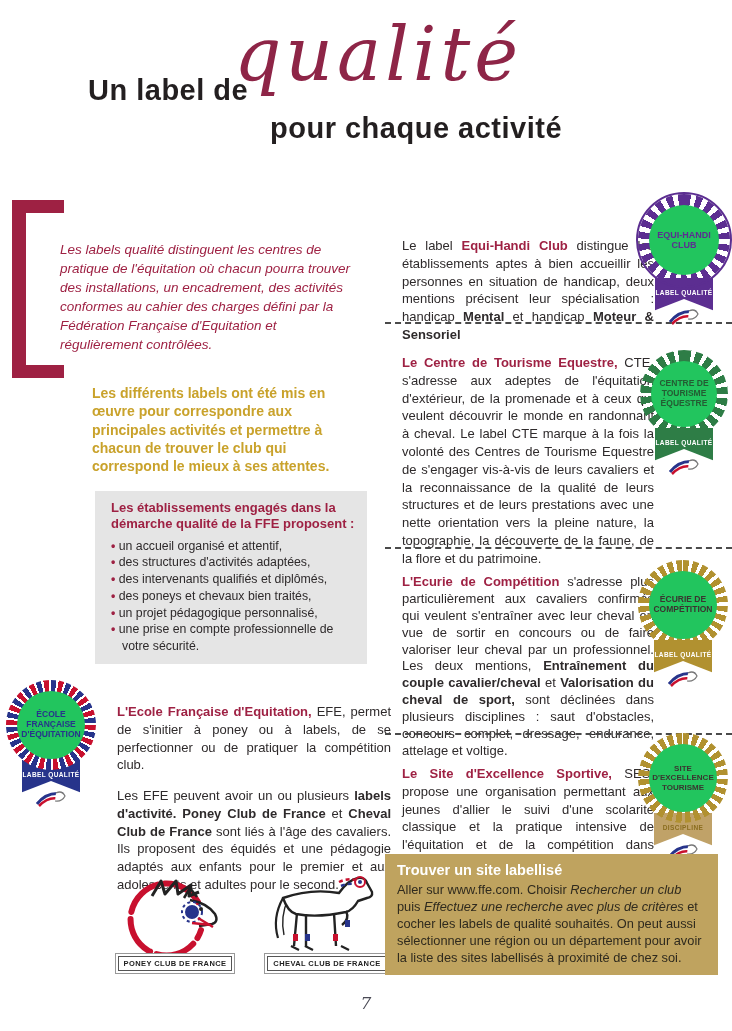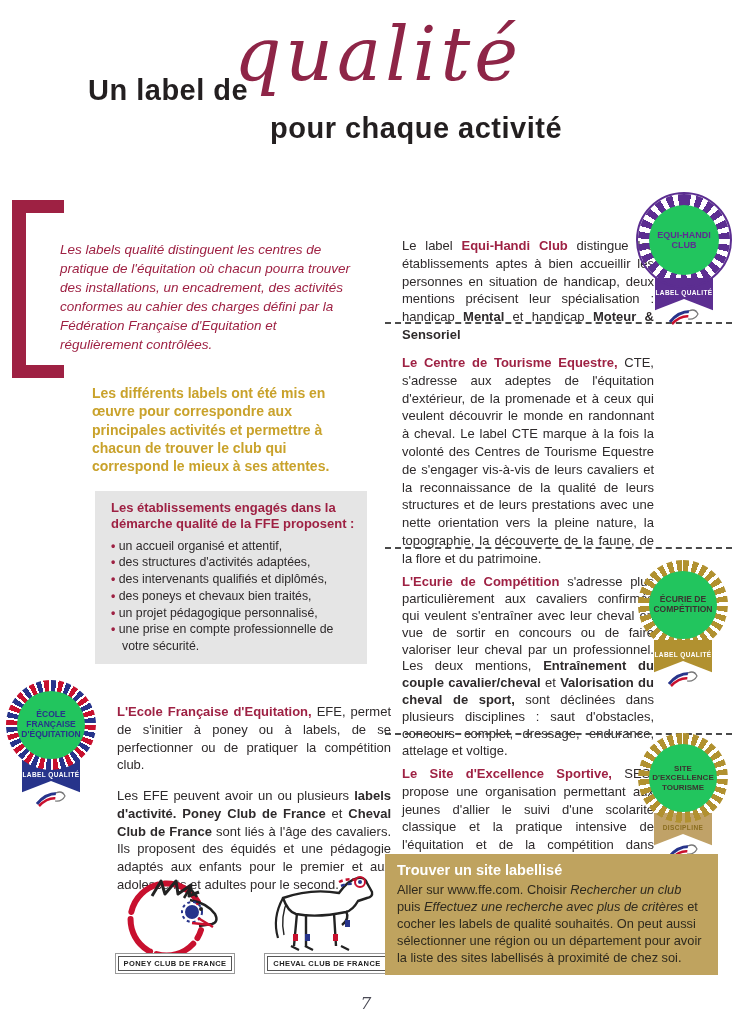--- a/index.html
+++ b/index.html
@@ -193,20 +193,40 @@
           </svg>
       </div>
     </div>
   </div>
 
   <div class="sep sep-1"></div>
 
   <p class="body-text sec sec-2">
     <span class="sh">Le Centre de Tourisme Equestre,</span><span class="sp"> CTE, s'adresse aux adeptes de l'équitation d'extérieur, de la promenade et à ceux qui veulent découvrir le monde en randonnant à cheval. Le label CTE marque à la fois la volonté des Centres de Tourisme Equestre de s'engager vis-à-vis de leurs cavaliers et la reconnaissance de la qualité de leurs structures et de leurs prestations avec une nette orientation vers la pleine nature, la topographie, la découverte de la faune, de la flore et du patrimoine.</span>
   </p>
+  <div class="badge badge-cte">
+    <div class="badge-circle">
+      <div class="badge-ring"></div>
+      <div class="badge-inner">
+          <span class="badge-lines">CENTRE DE
+TOURISME
+ÉQUESTRE</span>
+        </div>
+    </div>
+    <div class="banner">
+      <span class="banner-label">LABEL QUALITÉ</span>
+      <div class="banner-white">
+        <svg width="34" height="20" viewBox="0 0 34 20">
+            <path d="M3 17 Q13 4 29 7" stroke="#27348b" stroke-width="3" fill="none"></path>
+            <path d="M5 19 Q15 9 25 12" stroke="#c8102e" stroke-width="2.5" fill="none"></path>
+            <path d="M22 6 q6 -3 9 3 q-3 6 -10 5" stroke="#777" fill="#fff" stroke-width="1.2"></path>
+          </svg>
+      </div>
+    </div>
+  </div>
 
   <div class="sep sep-2"></div>
 
   <p class="body-text sec sec-3">
     <span class="sh">L'Ecurie de Compétition</span><span class="sp"> s'adresse plus particulièrement aux cavaliers confirmés qui veulent s'entraîner avec leur cheval en vue de sortir en concours ou de faire valoriser leur cheval par un professionnel. Les deux mentions, </span><span class="sb">Entraînement du couple cavalier/cheval</span><span class="sp"> et </span><span class="sb">Valorisation du cheval de sport,</span><span class="sp"> sont déclinées dans plusieurs disciplines : saut d'obstacles, concours complet, dressage, endurance, attelage et voltige.</span>
   </p>
   <div class="badge badge-ecurie">
     <div class="badge-circle">
       <div class="badge-ring"></div>
       <div class="badge-inner">

